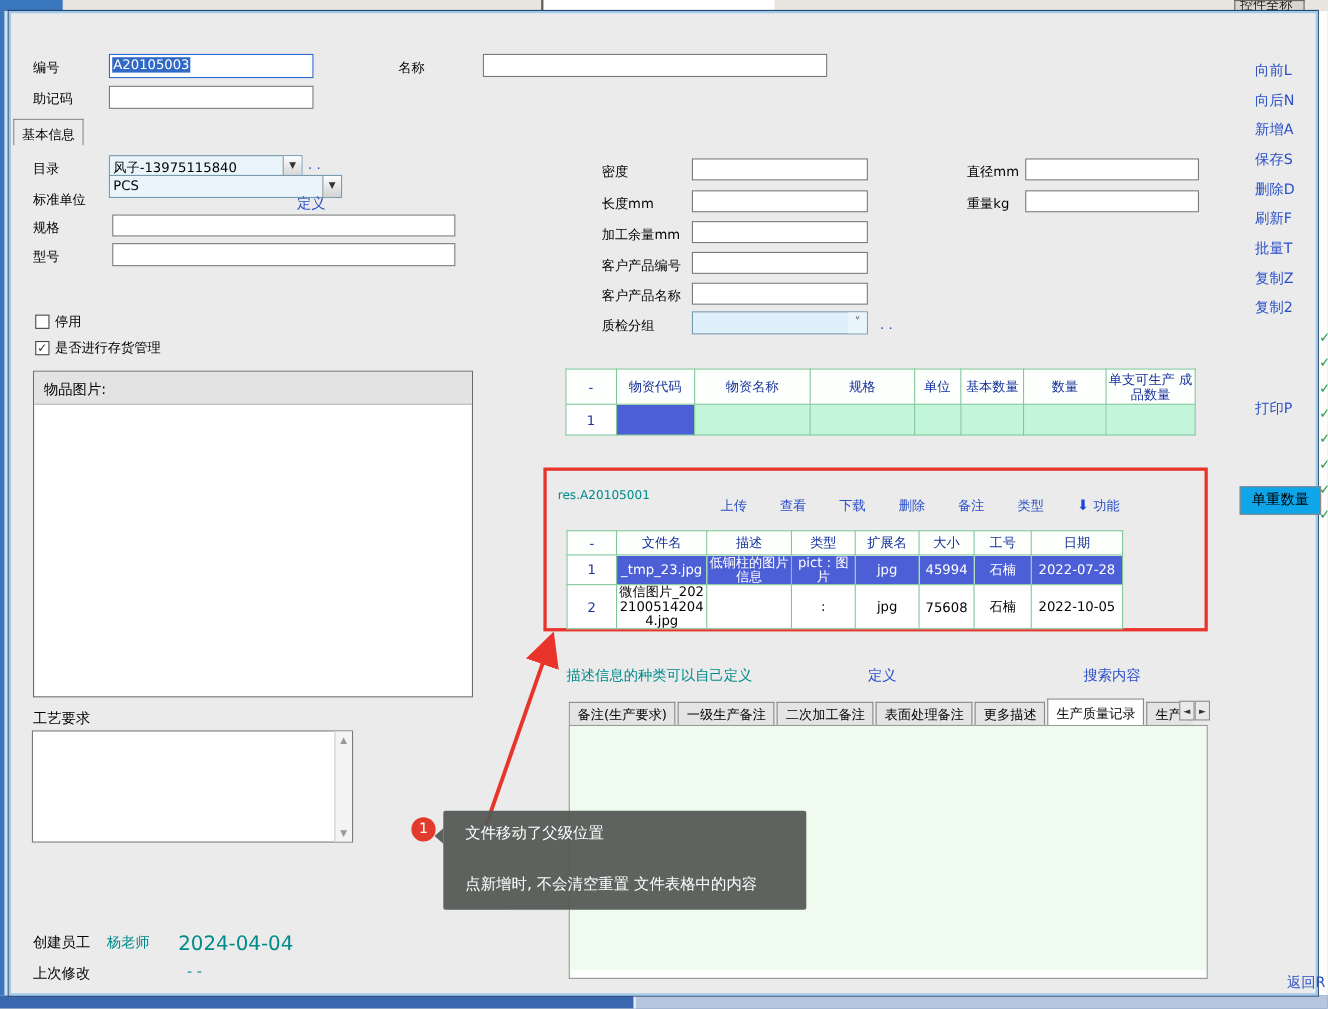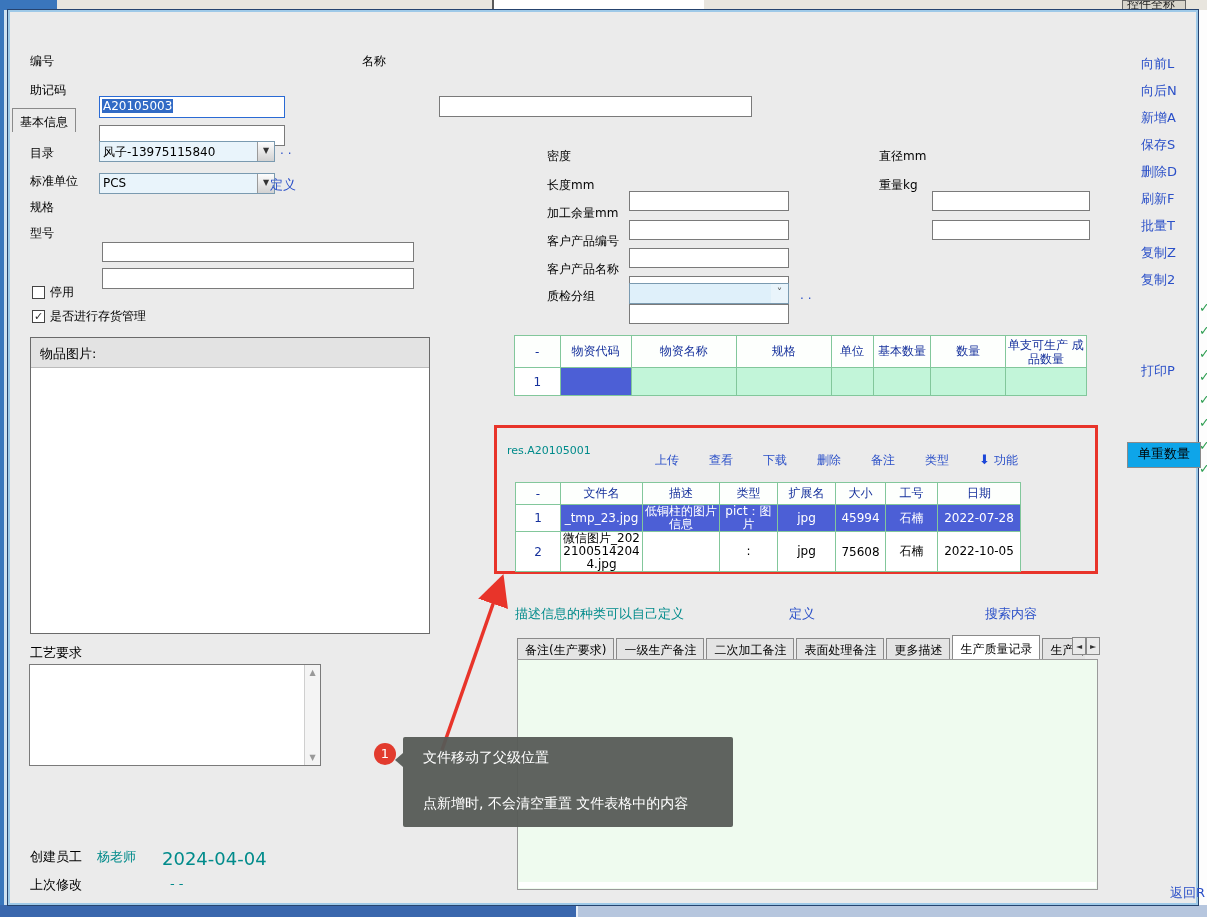--- a/index.html
+++ b/index.html
@@ -31,21 +31,21 @@
   .title-icon .d1 { left:1px; top:1px; background:#e8d200; border:1px solid #555; }
   .title-icon .d2 { left:8px; top:5px; background:#cc2f9e; border:1px solid #555; }
   .title-icon .d3 { left:3px; top:9px; background:#2fc0b0; border:1px solid #555; }
   .title-text { margin-left:6px; font-size:13px; color:#101010; }
   .close-btn { position:absolute; right:10px; top:5px; width:36px; height:21px; border-radius:4px;
                background:linear-gradient(#f0a090,#d24a32 45%,#b02a18); border:1px solid #7c1a10;
                color:#fff; font-weight:bold; font-size:12px; text-align:center; line-height:19px;
                box-shadow:inset 0 1px 0 rgba(255,255,255,.55); }
 
   .lbl { position:absolute; color:#000; white-space:nowrap; }
-  .inp { position:absolute; background:#fff; border:1px solid #7a7a7a;margin-top:47px; }
+  .inp { position:absolute; background:#fff; border:1px solid #7a7a7a; }
   .inp-focus { border:1px solid #2a6ad4; }
   .seltext { display:inline-block; margin:2px 0 0 2px; background:#316ac5; color:#fff; padding:0 1px; font-size:12px; }
   .link { position:absolute; color:#2b50c8; cursor:pointer; white-space:nowrap; }
   .teal { color:#008b8b; }
 
   .combo { position:absolute; border:1px solid #7a9ab0; background:#e9f4fb; display:flex; }
   .combo .val { flex:1; padding:2px 3px; font-size:12px; overflow:hidden; white-space:nowrap; }
   .combo .btn { width:17px; background:linear-gradient(#fdfdfd,#d2d2d2); border-left:1px solid #9a9a9a;
                 font-size:8px; color:#333; text-align:center; line-height:18px; }
   .combo.flat .btn { background:#e9f4fb; border-left:none; color:#555; font-size:11px; }
@@ -149,21 +149,21 @@
   <div class="tab active" style="position:absolute;left:2px;top:96px;z-index:2;background:#ebebeb">基本信息</div>
 
   <span class="lbl" style="left:20px;top:133px">目录</span>
   <div class="combo" style="left:89px;top:129px;width:176px;height:21px">
     <span class="val">风子-13975115840</span>
     <span class="btn">▼</span>
   </div>
   <span class="link" style="left:270px;top:131px">. .</span>
 
   <span class="lbl" style="left:20px;top:161px">标准单位</span>
-  <div class="combo" style="left:89px;top:161px;width:176px;height:21px">
+  <div class="combo" style="left:89px;top:147px;width:212px;height:21px">
     <span class="val">PCS</span>
     <span class="btn">▼</span>
   </div>
   <span class="link" style="left:260px;top:164px;font-size:13px">定义</span>
 
   <span class="lbl" style="left:20px;top:187px">规格</span>
   <div class="inp" style="left:92px;top:183px;width:312px;height:20px"></div>
 
   <span class="lbl" style="left:20px;top:213px">型号</span>
   <div class="inp" style="left:92px;top:209px;width:312px;height:21px"></div>

